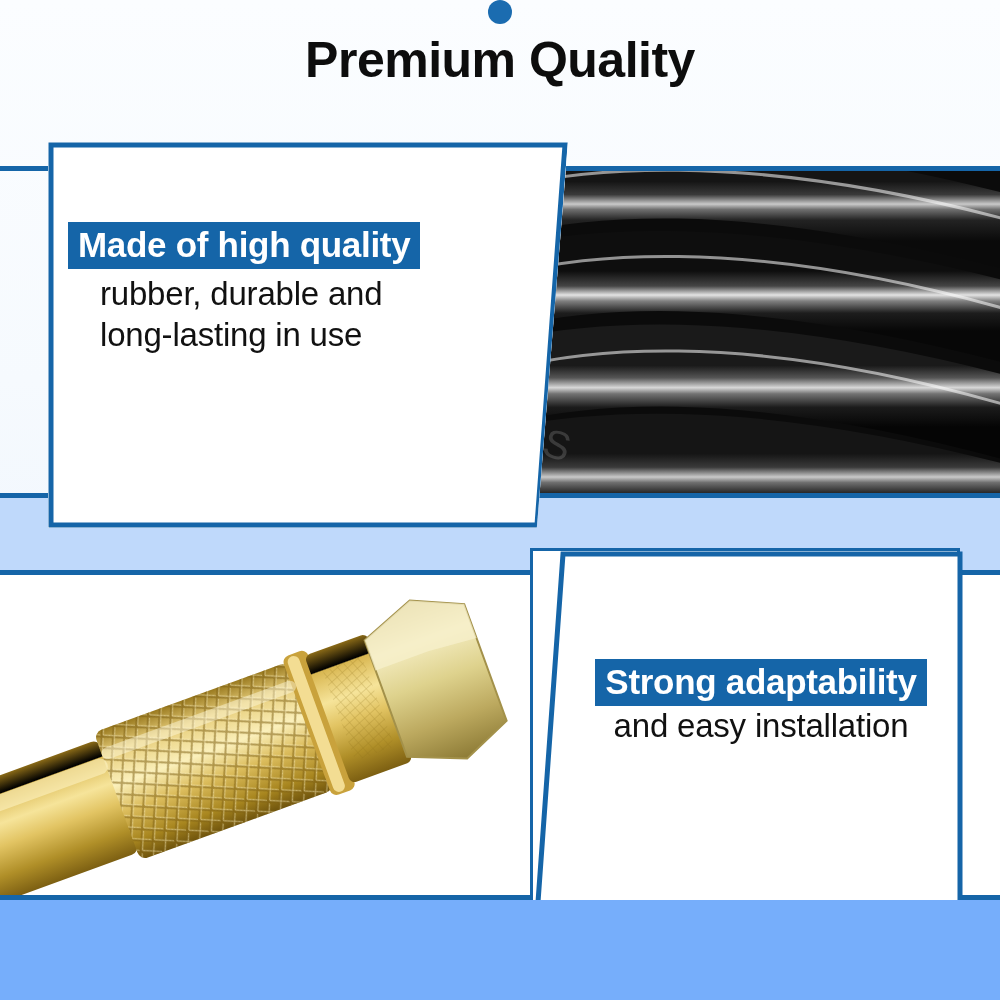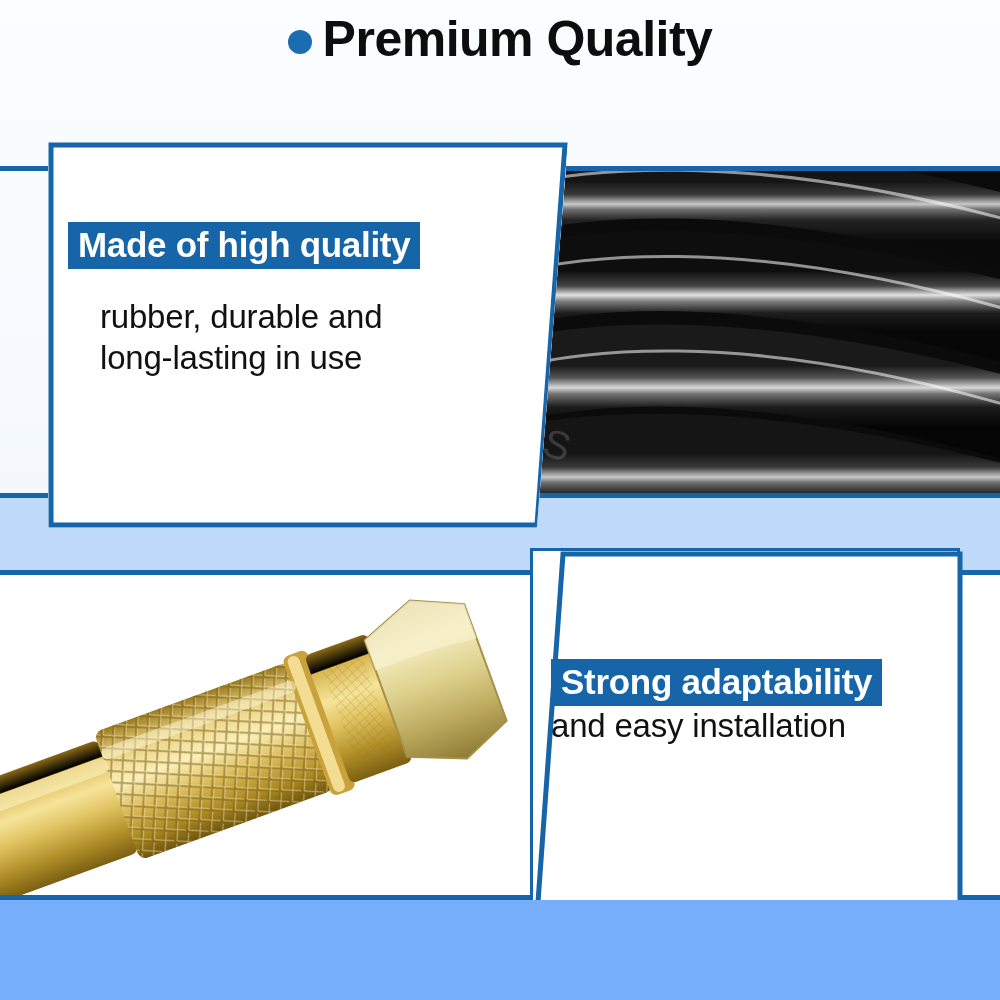--- a/index.html
+++ b/index.html
@@ -26,20 +26,21 @@
   .header {
     position: absolute;
     left: 0;
     top: 0;
     width: 1000px;
     height: 78px;
     display: flex;
     align-items: center;
     justify-content: center;
     gap: 11px;
+    flex-direction: column;
   }
   .header-bullet {
     width: 24px;
     height: 24px;
     border-radius: 50%;
     background: #1b6cb0;
     flex: 0 0 auto;
     margin-top: 6px;
   }
   .header-title {
@@ -185,28 +186,28 @@
     white-space: pre-line;
     letter-spacing: -0.2px;
   }
 
   .top-text-block {
     position: absolute;
     left: 20px;
     top: 80px;
     width: 490px;
   }
-  .top-text-block .subline { margin-top: 28px; padding-left: 32px; }
+  .top-text-block .subline { margin-top: 5px; padding-left: 32px; }
 
   .bottom-text-block {
     position: absolute;
     left: 18px;
     top: 108px;
     width: 420px;
-    text-align: left;
+    text-align: center;
   }
   .bottom-text-block .subline { display: block; }
 </style>
 </head>
 <body>
 
 <div id="infographic">
 
   <div class="header">
     <span class="header-bullet"></span>

